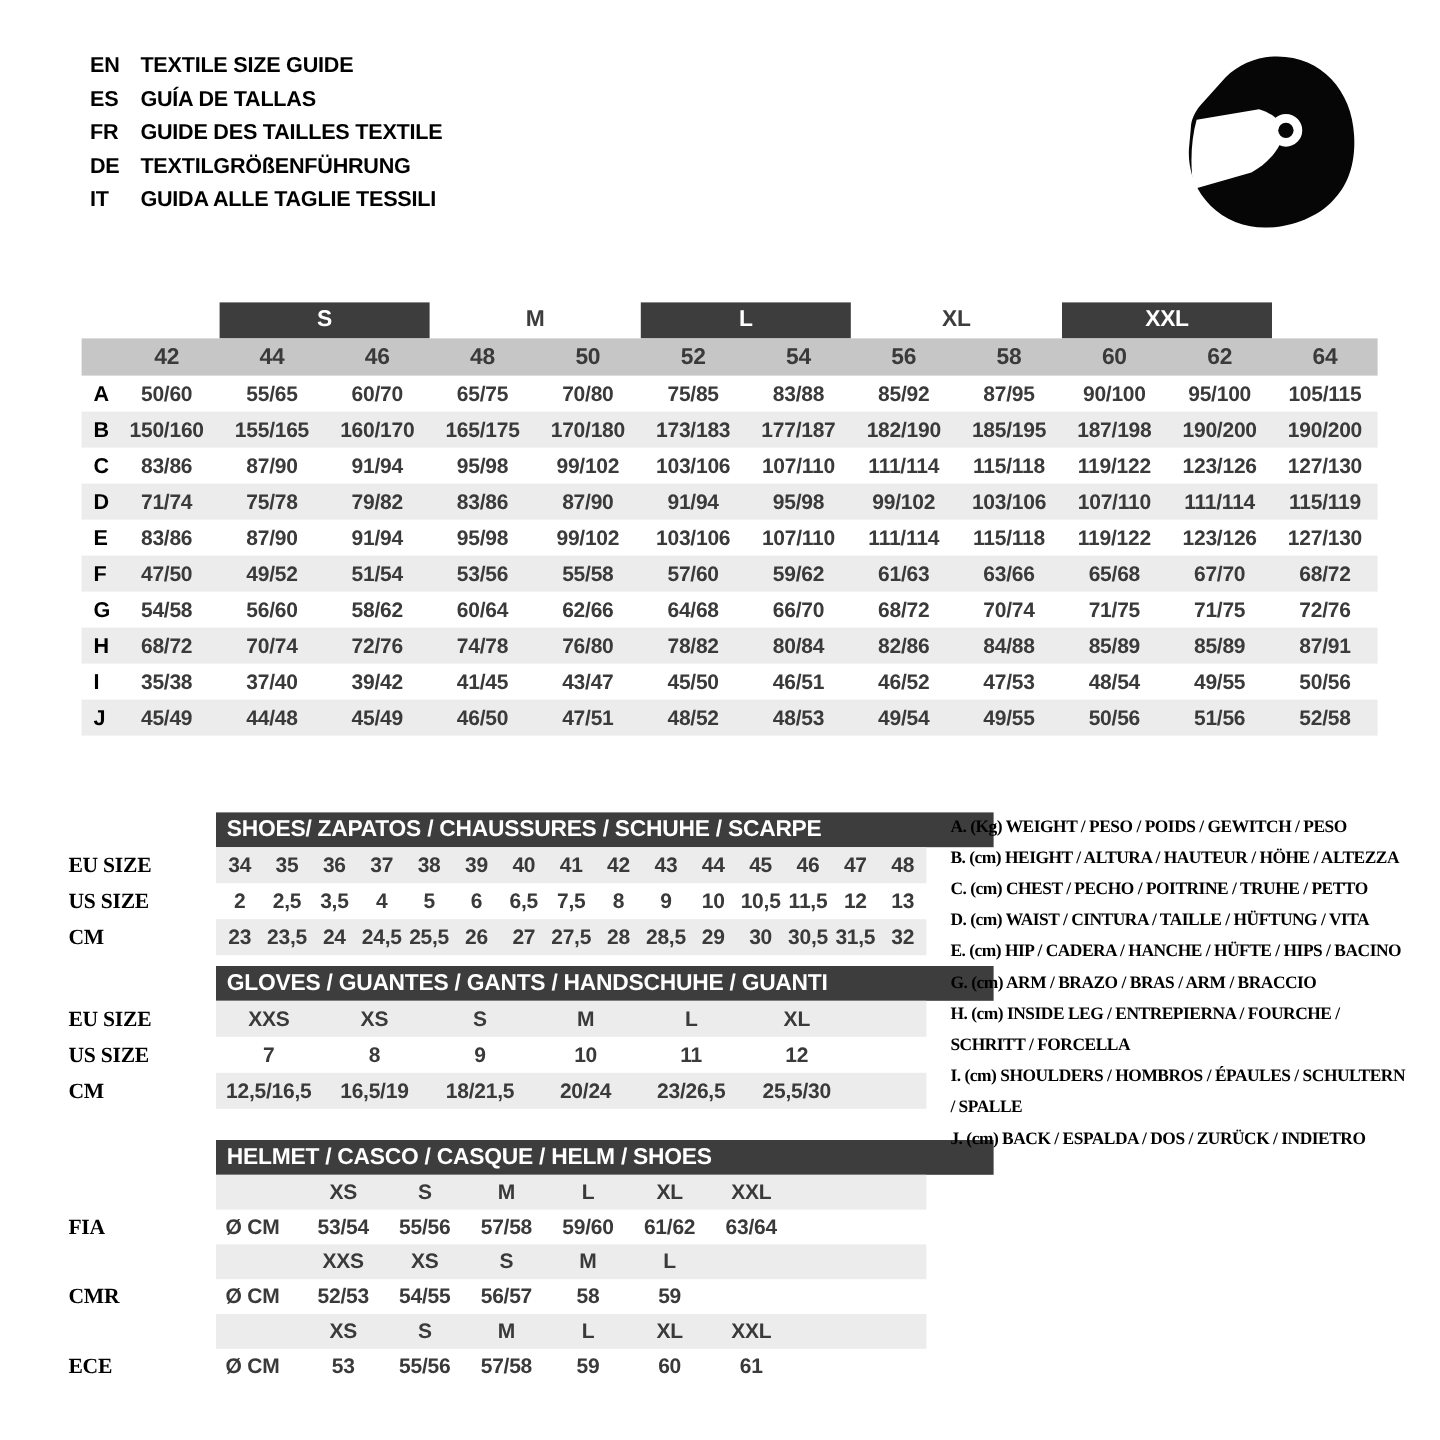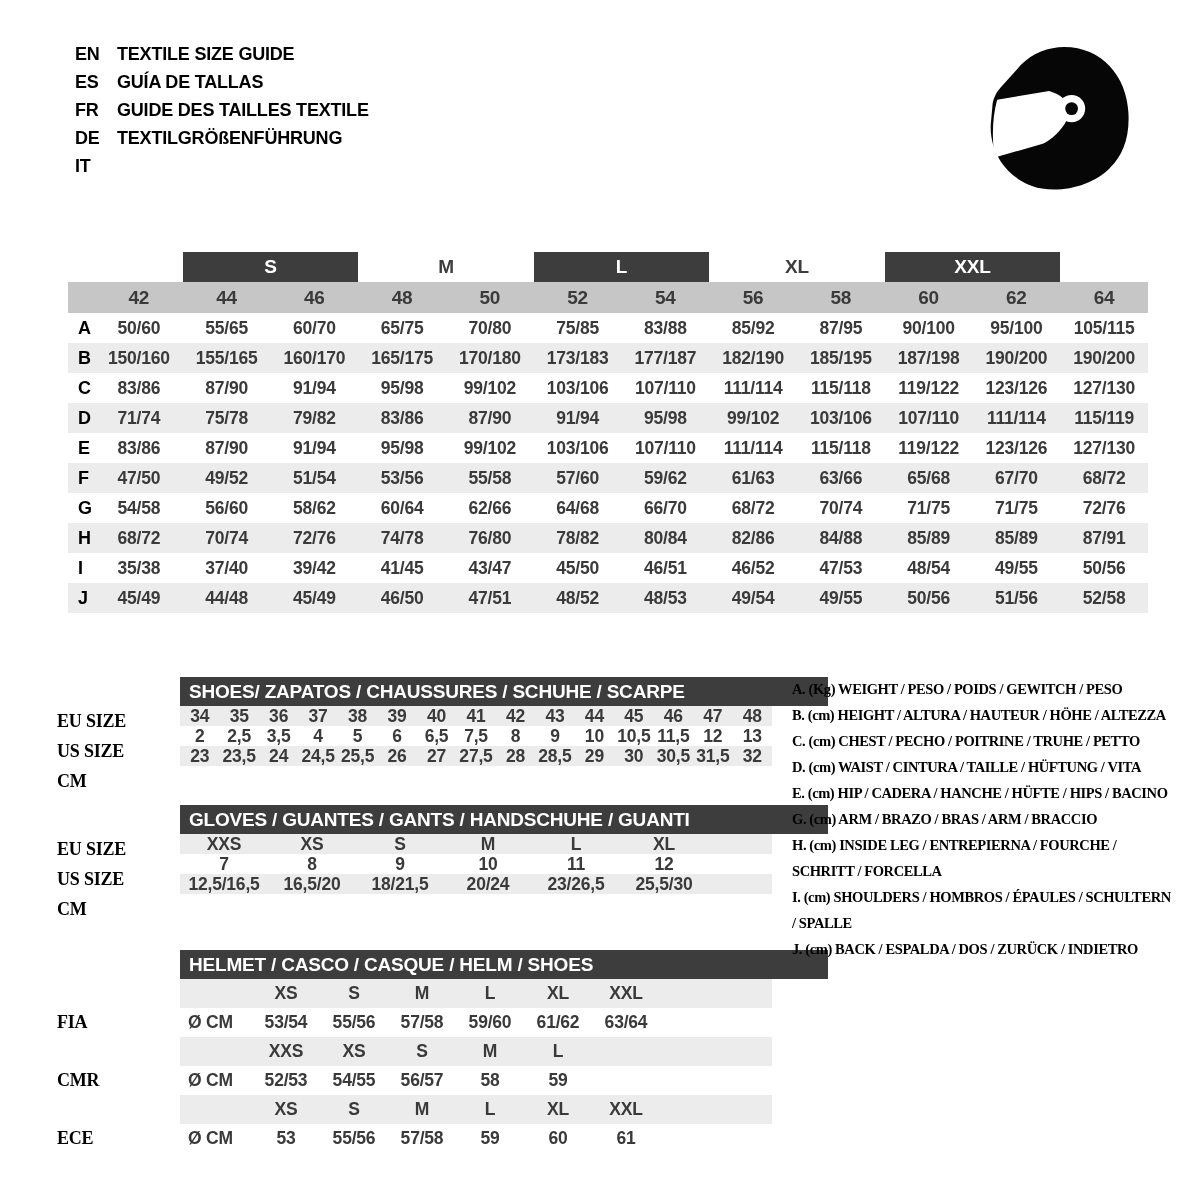--- a/index.html
+++ b/index.html
@@ -28,21 +28,21 @@
   .t-row{height:30px;font-size:17.5px;color:#3a3a3a;}
   .t-row.alt{background:#ececec;}
   .t-row .letter{text-align:left;padding-left:10px;color:#000;font-size:18px;}
 
   
   .bar{left:180px;width:648px;height:29px;background:#3d3d3d;color:#fff;
        font-size:19px;line-height:29px;padding-left:9px;box-sizing:border-box;white-space:nowrap;}
 
   
   .s-rows{left:180px;width:592px;}
-  .s-row{display:grid;height:20px;align-items:center;text-align:center;font-size:17.5px;color:#3a3a3a;}
+  .s-row{display:grid;height:30px;align-items:center;text-align:center;font-size:17.5px;color:#3a3a3a;}
   .s-row.gray{background:#ececec;}
   .shoes-row{grid-template-columns:repeat(15,1fr);}
   .gloves-row{grid-template-columns:repeat(6,88px) 1fr;}
   .helmet-row{grid-template-columns:72px repeat(6,68px) 1fr;height:29px;}
   .helmet-row .unit{text-align:left;padding-left:8px;}
 
   
   .side{left:57px;width:100px;font-size:18px;font-family:Liberation Serif, serif;}
   .side div{height:30px;line-height:30px;}
   .side.h29 div{height:29px;line-height:29px;}
@@ -65,20 +65,21 @@
     <div class="lang-line">
       <div class="lang-code">FR</div>
       <div class="lang-text">GUIDE DES TAILLES TEXTILE</div>
     </div>
     <div class="lang-line">
       <div class="lang-code">DE</div>
       <div class="lang-text">TEXTILGRÖßENFÜHRUNG</div>
     </div>
     <div class="lang-line">
       <div class="lang-code">IT</div>
+      <div class="lang-text">GUIDA ALLE TAGLIE TESSILI</div>
     </div>
   </div>
 
 <svg class="abs helmet-svg" viewBox="0 0 100 100">
   <path d="M54 5 C77 5 93 23 94 46 C95 62 90 73 83 80 C73 91 54 96 40 93.5 C29 91.5 20 85 14.5 77 C9.5 69.5 7.5 61 8 53 L9 42 C9.2 38 11 34 14 30.5 L27 16 C34 9 44 5 54 5 Z" fill="#060606"></path>
   <path d="M12 38 L44.5 32.5 C51.5 34.5 56.5 39 57.5 44 C56.5 52.5 49 61 40.5 65.5 L10.5 74 C8.5 62 9 48.5 12 38 Z" fill="#ffffff"></path>
   <circle cx="58.5" cy="43.5" r="8.5" fill="#ffffff"></circle>
   <circle cx="58.5" cy="43.5" r="4" fill="#060606"></circle>
 </svg>
 
@@ -335,21 +336,21 @@
     <div class="s-row gloves-row">
       <div>7</div>
       <div>8</div>
       <div>9</div>
       <div>10</div>
       <div>11</div>
       <div>12</div>
     </div>
     <div class="s-row gloves-row gray">
       <div>12,5/16,5</div>
-      <div>16,5/20</div>
+      <div>16,5/19</div>
       <div>18/21,5</div>
       <div>20/24</div>
       <div>23/26,5</div>
       <div>25,5/30</div>
     </div>
   </div>
 
 <div class="abs bar" style="top:950px">HELMET / CASCO / CASQUE / HELM / SHOES</div>
 <div class="abs side h29" id="helmet-labels" style="top:979px">
     <div></div>

